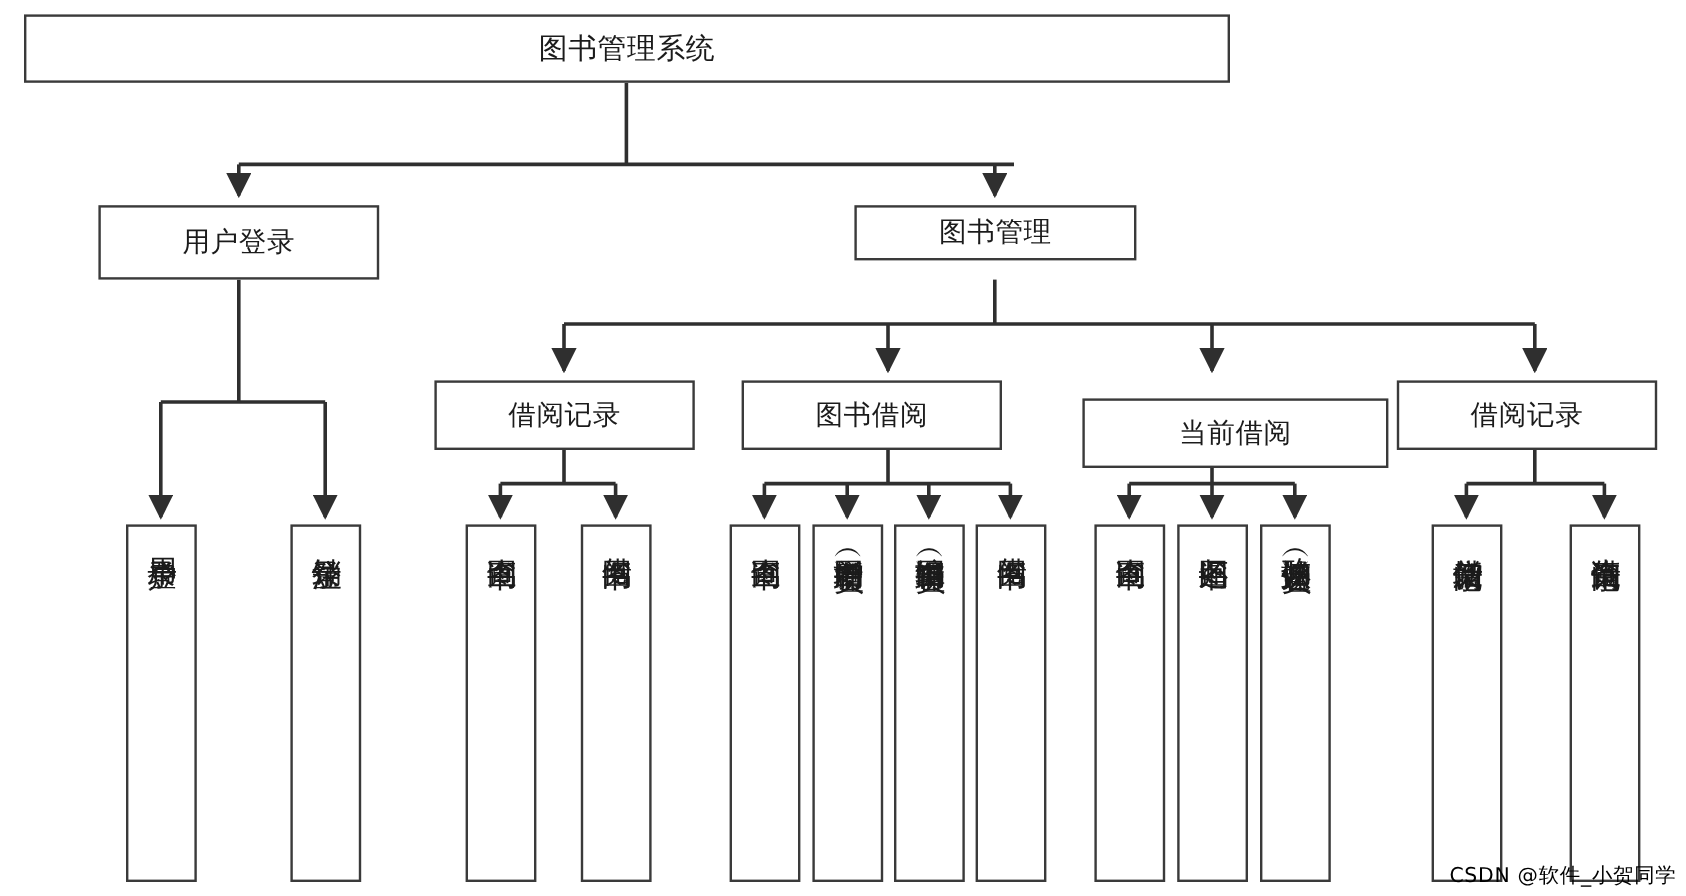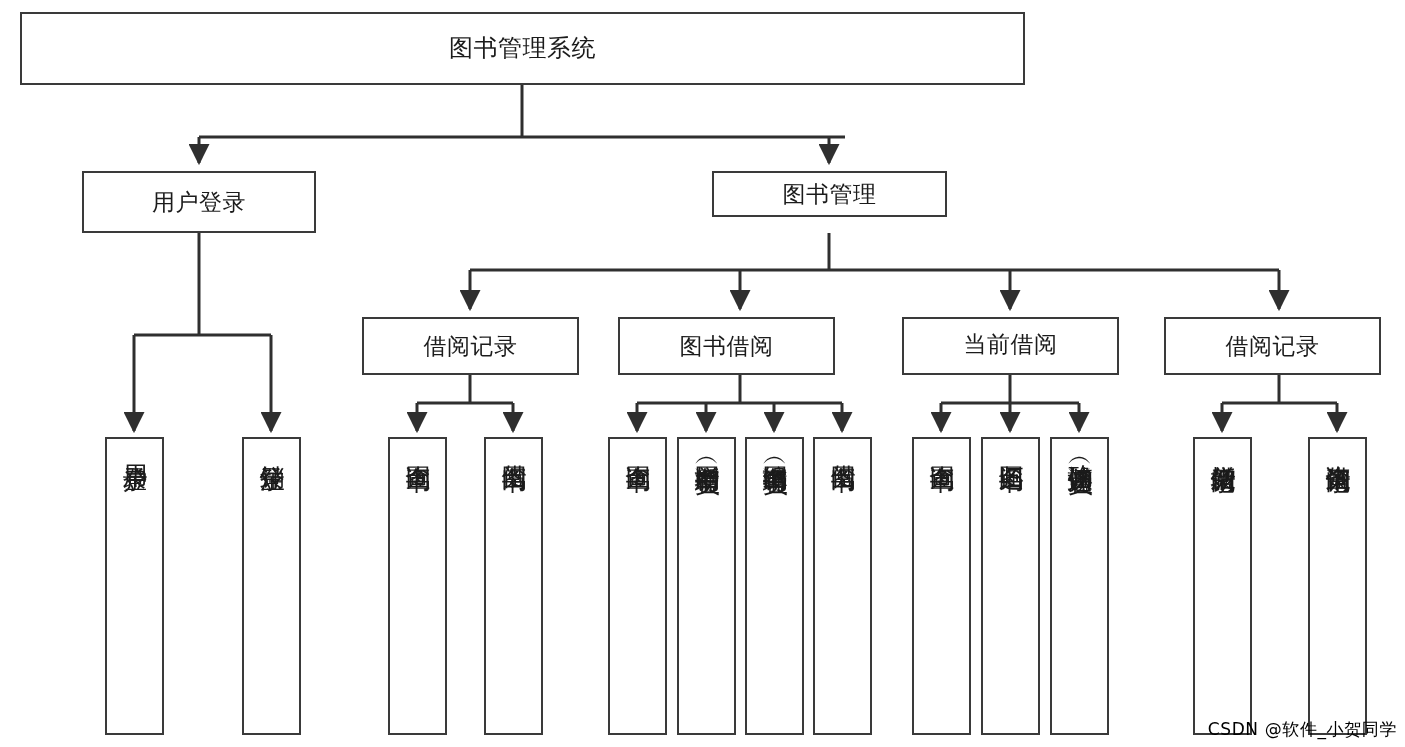--- a/index.html
+++ b/index.html
@@ -124,38 +124,38 @@
       <path d="M 1010 403 L 1010 431" marker-end="url(#arrow)"></path>
       <path d="M 1079 403 L 1079 431" marker-end="url(#arrow)"></path>
 
       <path d="M 1279 375 L 1279 403"></path>
       <path d="M 1222 403 L 1337 403"></path>
       <path d="M 1222 403 L 1222 431" marker-end="url(#arrow)"></path>
       <path d="M 1337 403 L 1337 431" marker-end="url(#arrow)"></path>
     </g>
   </svg>
 
-  <div class="node horiz root" style="left:20px; top:12px; width:1005px; height:73px;">
+  <div class="node horiz root" style="left:20px; top:12px; width:1005px; height:57px;">
     <span class="label">图书管理系统</span>
   </div>
 
   <div class="node horiz" style="left:82px; top:171px; width:234px; height:62px;">
     <span class="label">用户登录</span>
   </div>
   <div class="node horiz" style="left:712px; top:171px; width:235px; height:46px;">
     <span class="label">图书管理</span>
   </div>
 
   <div class="node horiz" style="left:362px; top:317px; width:217px; height:58px;">
     <span class="label">借阅记录</span>
   </div>
   <div class="node horiz" style="left:618px; top:317px; width:217px; height:58px;">
     <span class="label">图书借阅</span>
   </div>
-  <div class="node horiz" style="left:902px; top:317px; width:217px; height:58px;font-family:Liberation Mono, monospace;">
+  <div class="node horiz" style="left:902px; top:332px; width:255px; height:58px;">
     <span class="label">当前借阅</span>
   </div>
   <div class="node horiz" style="left:1164px; top:317px; width:217px; height:58px;">
     <span class="label">借阅记录</span>
   </div>
 
   <div class="node vert" style="left:105px; top:437px; width:59px; height:298px;">
     <span class="label">用户登录</span>
   </div>
   <div class="node vert" style="left:242px; top:437px; width:59px; height:298px;">

